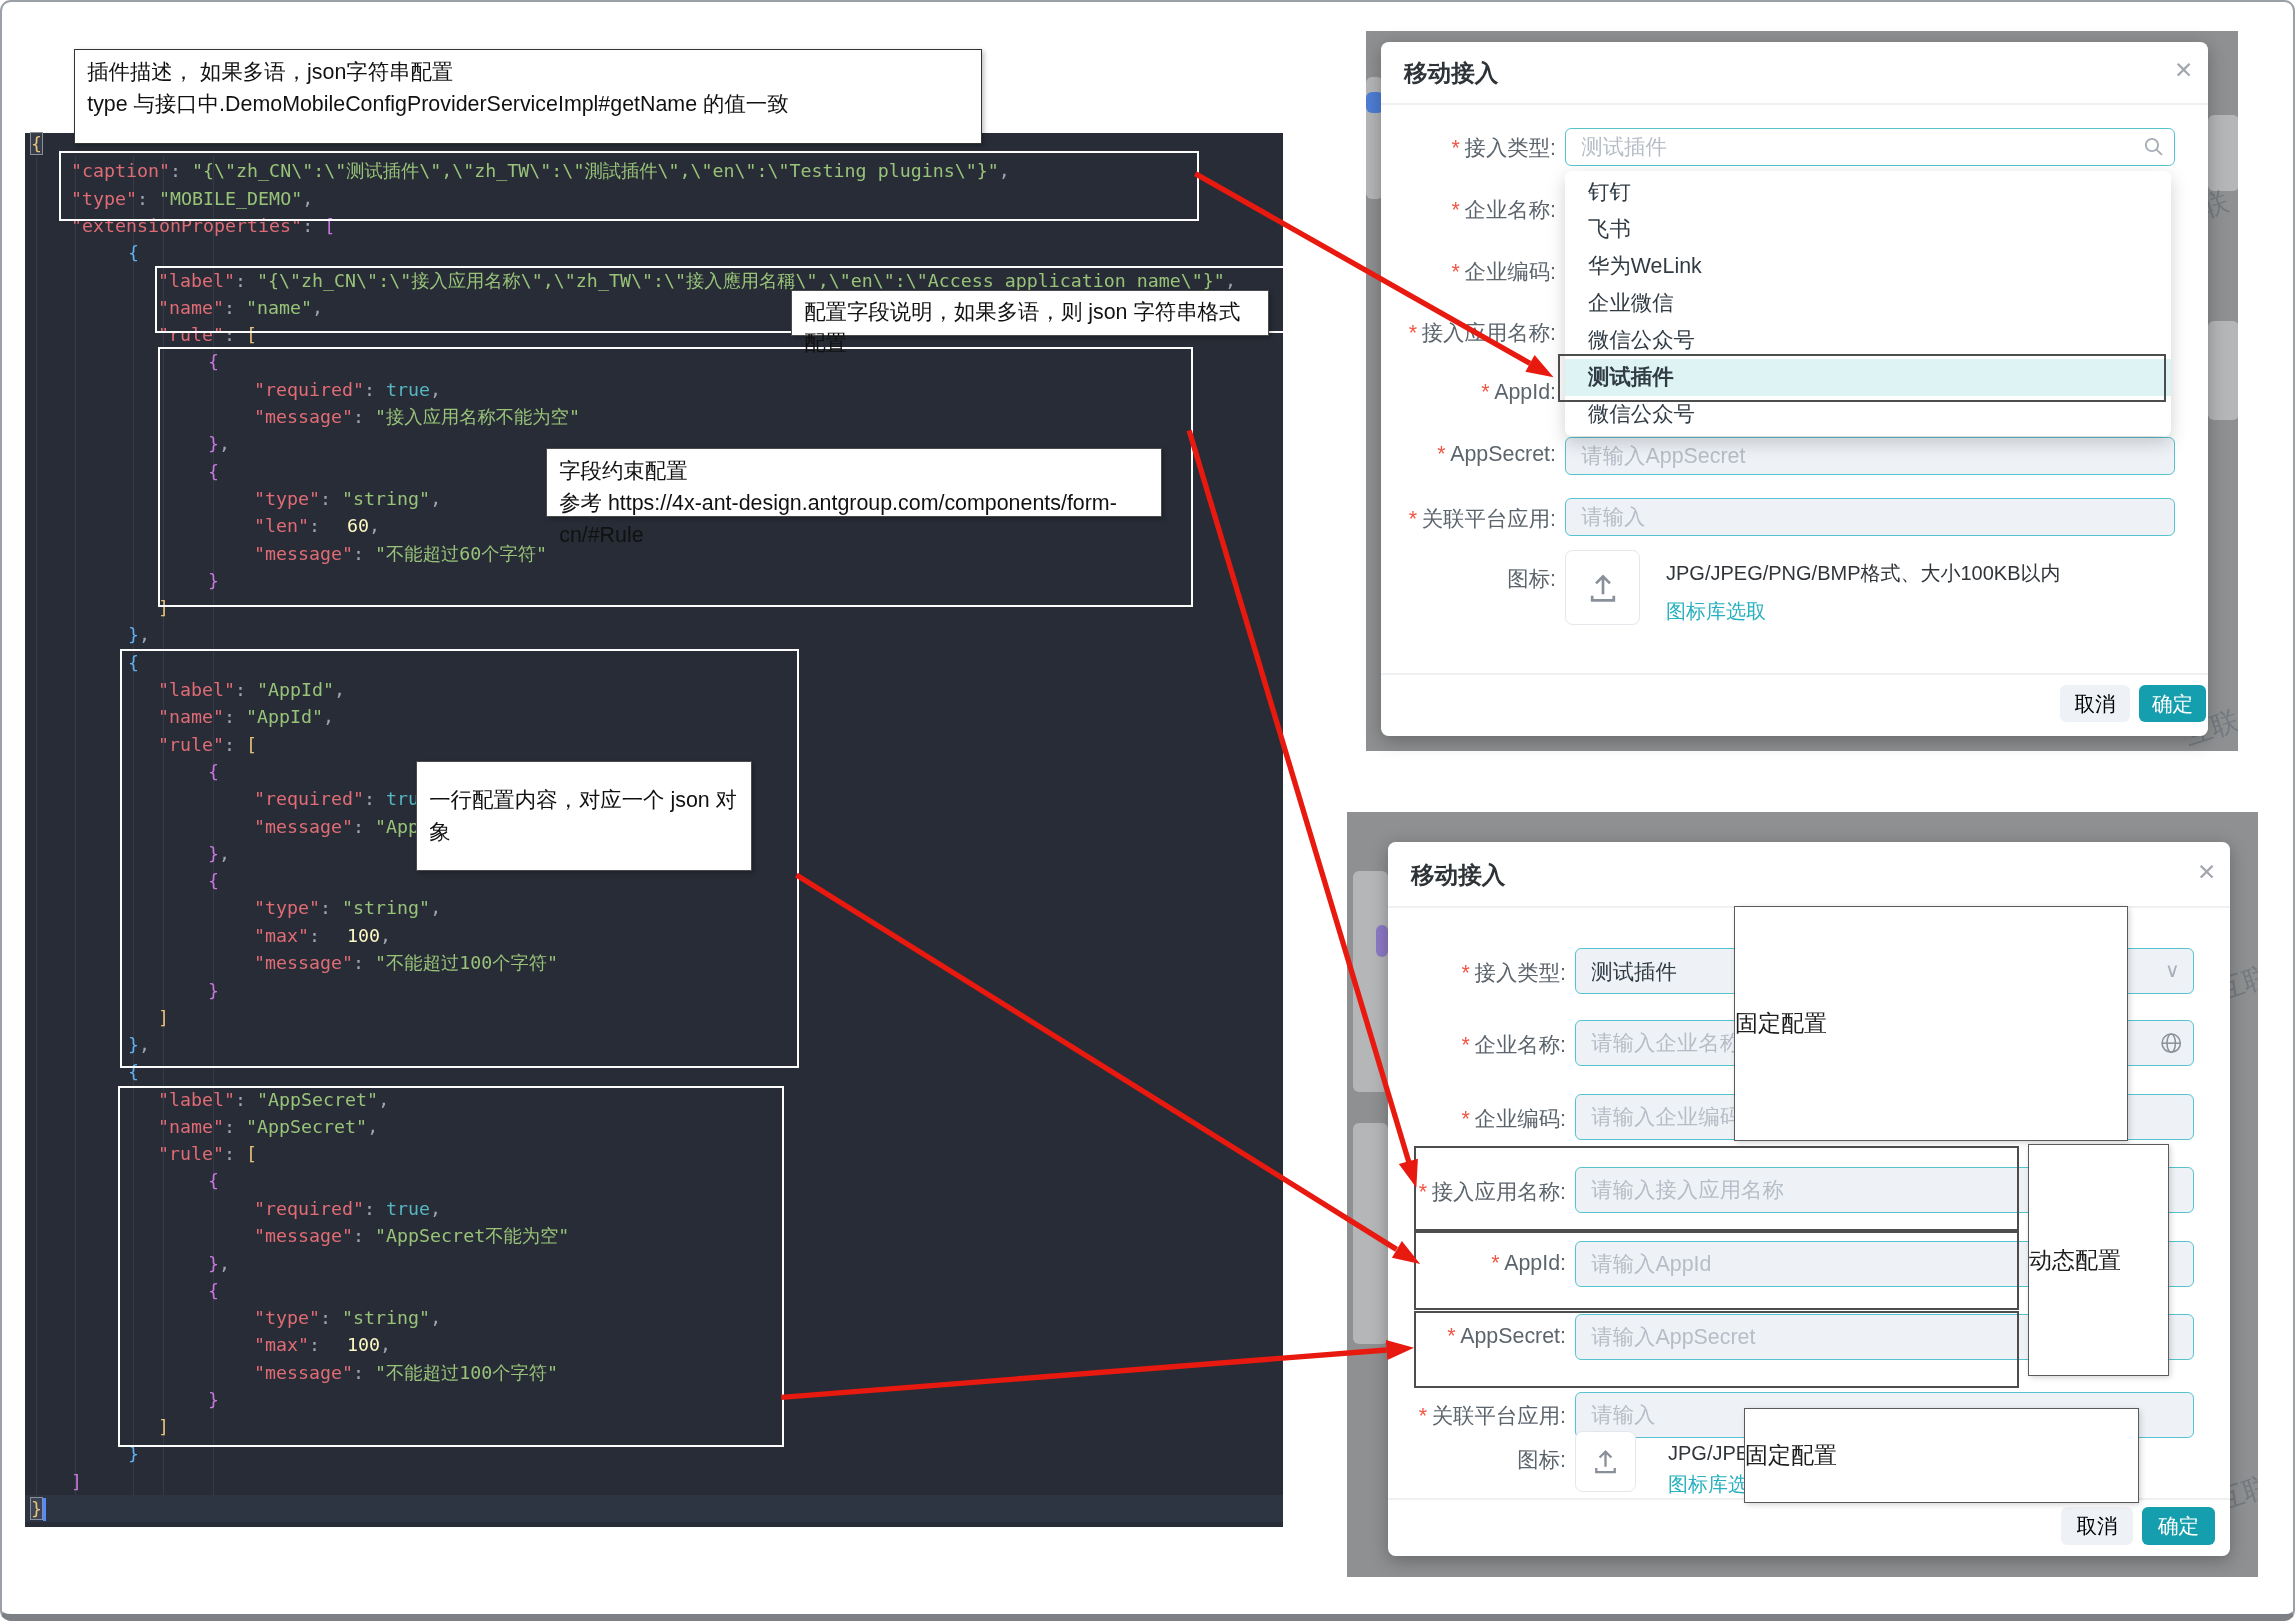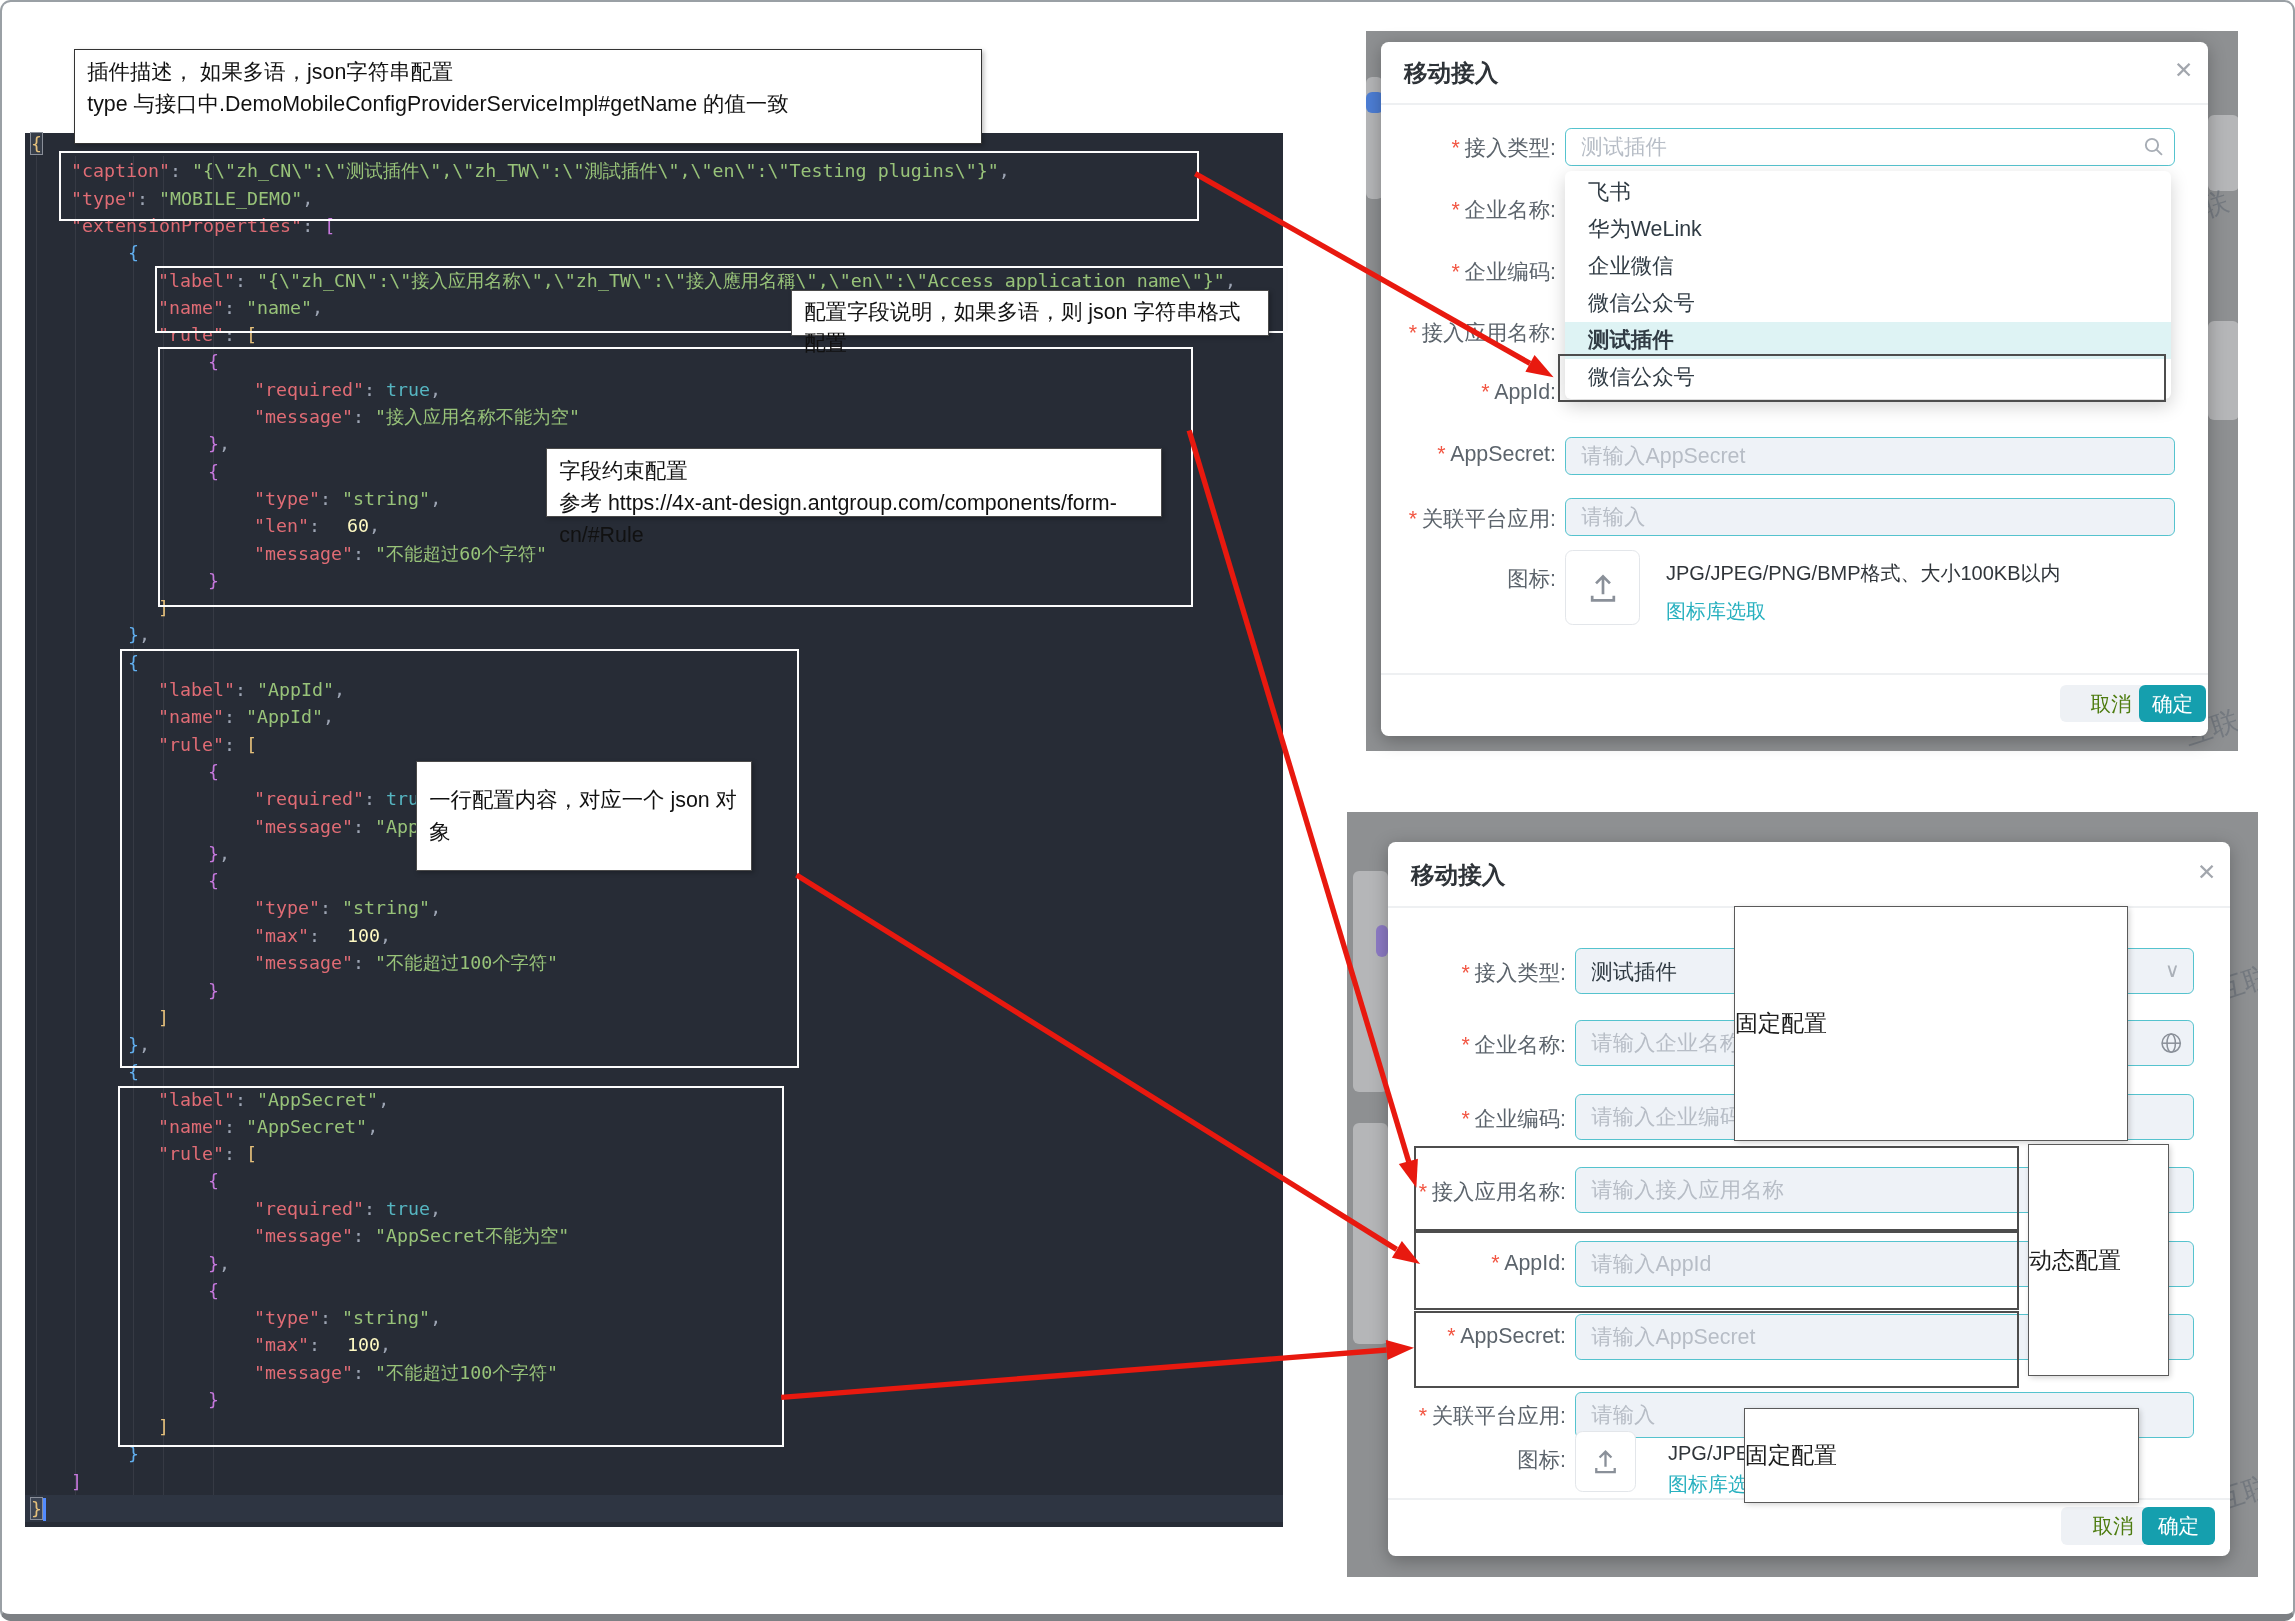--- a/index.html
+++ b/index.html
@@ -46,21 +46,21 @@
   .blackbox{position:absolute;border:2.3px solid #4d4d4d;background:transparent;z-index:8;}
   .overlay{position:absolute;background:#fff;border:1.5px solid #5a5a5a;z-index:8;
            display:flex;align-items:center;justify-content:flex-start;font-size:23px;color:#1d1d1d;
            box-shadow:1.5px 1.5px 6.1px rgba(0,0,0,0.2);}
   .upload-box{position:absolute;border:1.5px solid #e3e6ea;border-radius:7.6px;background:#fff;z-index:6;
               display:flex;align-items:center;justify-content:center;cursor:pointer;}
   .icon-hint{position:absolute;font-size:20px;color:#30353a;z-index:6;}
   .icon-link{position:absolute;font-size:20px;color:#27b0bf;z-index:6;cursor:pointer;}
   .btn{position:absolute;border-radius:6.1px;font-size:20.6px;display:flex;align-items:center;justify-content:center;
        cursor:pointer;z-index:6;}
-  .btn.cancel{background:#eef1f5;color:#4d7c0f;padding-left:16px;}
+  .btn.cancel{background:#eef1f5;color:#000000;}
   .btn.ok{background:#159fae;color:#fff;}
   #arrows{position:absolute;left:0;top:0;z-index:10;pointer-events:none;}
 </style>
 </head>
 <body>
 
 <div id="page">
 
   <div id="editor" style="position: absolute;">
     <div class="iguide" style="left:10.7px"></div>
@@ -167,20 +167,21 @@
       <div class="f-label" style="left: 1289px; width: 265px; top: 255px;"><span class="req">*</span><span>企业编码:</span></div>
       <div class="f-label" style="left: 1289px; width: 265px; top: 316px;"><span class="req">*</span><span>接入应用名称:</span></div>
       <div class="f-label" style="left: 1289px; width: 265px; top: 378px;"><span class="req">*</span><span>AppId:</span></div>
       <div class="f-label" style="left: 1289px; width: 265px; top: 440px;"><span class="req">*</span><span>AppSecret:</span></div>
       <input class="f-input" placeholder="请输入AppSecret" style="left: 1563px; width: 610px; height: 38px; top: 435px;">
       <div class="f-label" style="left: 1289px; width: 265px; top: 502px;"><span class="req">*</span><span>关联平台应用:</span></div>
       <input class="f-input" placeholder="请输入" style="left: 1563px; width: 610px; height: 38px; top: 496px;">
     </div>
 
   <div class="dropdown" id="m1-dropdown" style="left:1563px;top:169px;width:606px;">
+      <div class="dd-item">钉钉</div>
       <div class="dd-item">飞书</div>
       <div class="dd-item">华为WeLink</div>
       <div class="dd-item">企业微信</div>
       <div class="dd-item">微信公众号</div>
       <div class="dd-item hl">测试插件</div>
       <div class="dd-item">微信公众号</div>
     </div>
   <div class="blackbox" style="left:1556px;top:352px;width:604px;height:44px;z-index:8;"></div>
 
   <div class="f-label" style="left:1289px;top:562px;width:265px;z-index:6;">

